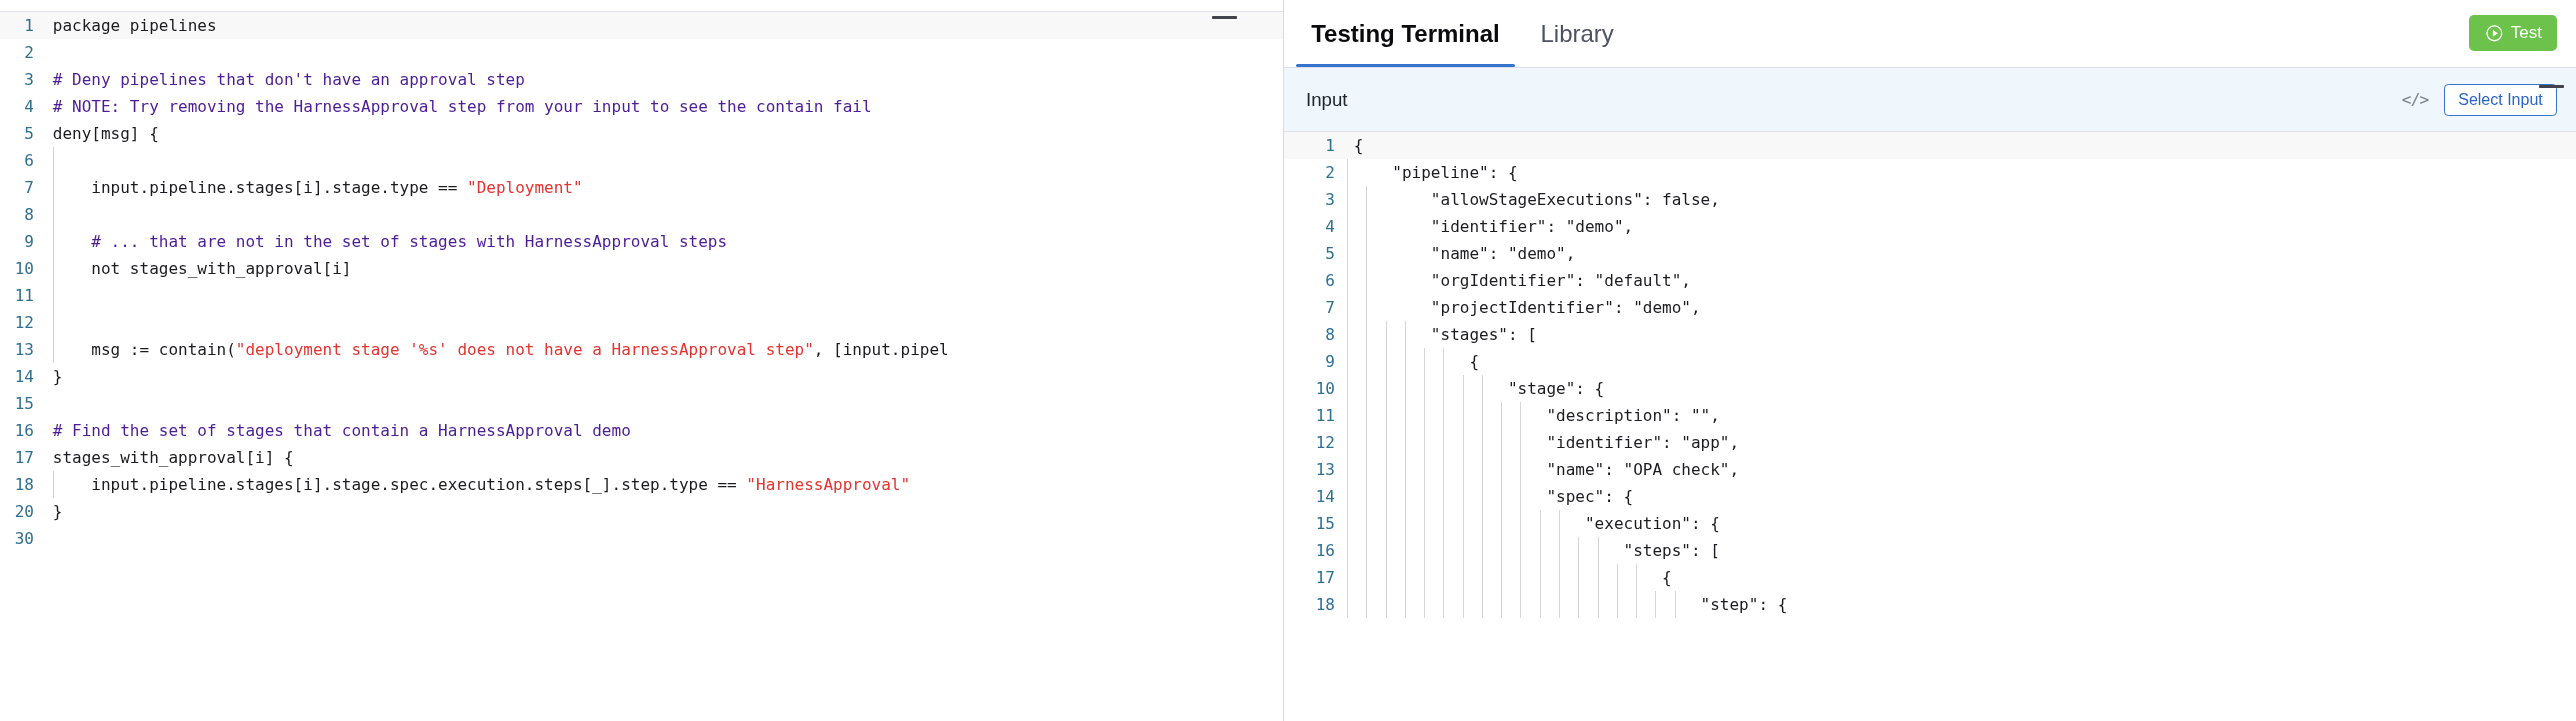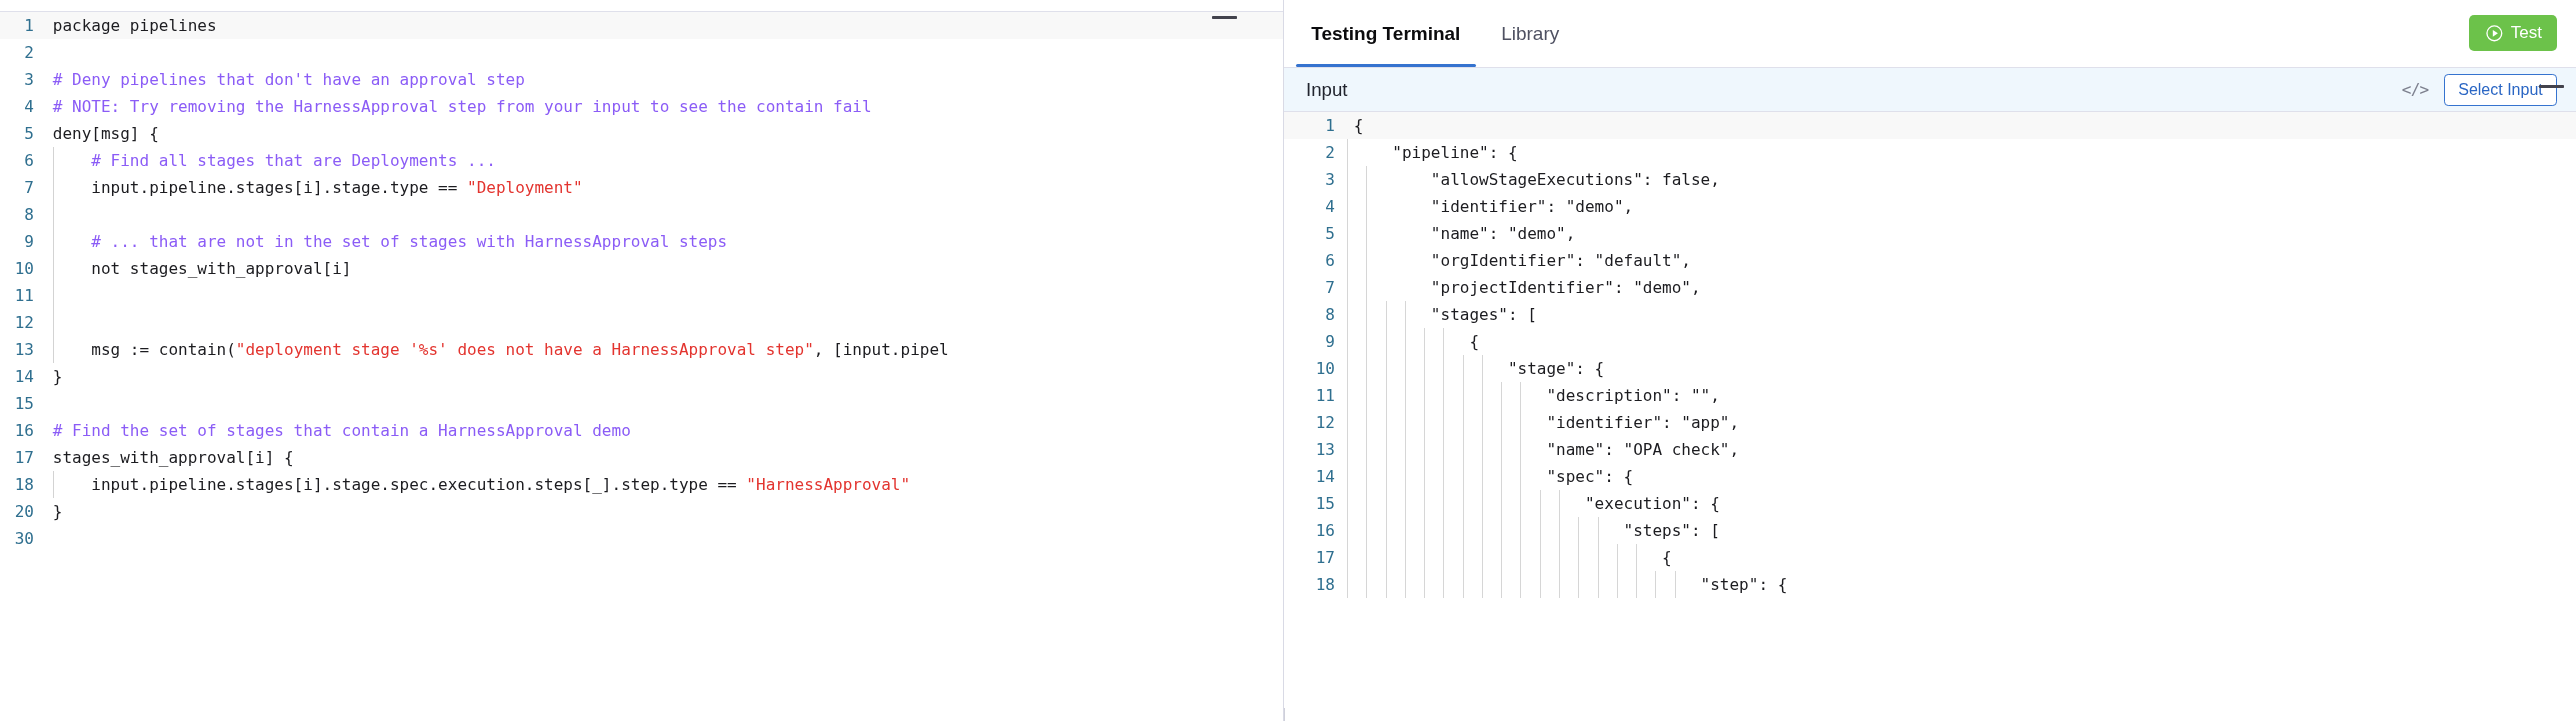--- a/index.html
+++ b/index.html
@@ -67,21 +67,21 @@
     user-select: none;
   }
   .ctext { position: relative; flex: 1; color: #1c1c20; padding-left: 6.8px; }
   .ind-guide {
     position: absolute;
     left: 6.8px;
     top: 0;
     width: 0.8px; height: 27px;
     background: #d3d3d3;
   }
-  .cmt { color: #8b5cf6; }
+  .cmt { color: #4c1d95; }
   .str { color: #e3342f; }
 
   
   .term-pane {
     position: relative;
     width: 1292px;
     height: 722px;
     background: #ffffff;
     overflow: hidden;
   }
@@ -94,21 +94,21 @@
     padding: 0 0 0 0;
     background: #ffffff;
   }
   .tabs { display: flex; align-items: flex-end; height: 100%; padding-left: 6.8px; }
   .tab {
     position: relative;
     height: 100%;
     display: flex;
     align-items: center;
     padding: 0 20.4px;
-    font-size: 19px;
+    font-size: 24px;
     color: #4f5162;
     cursor: pointer;
   }
   .tab.active { color: #0b0b0d; font-weight: bold; }
   .tab.active::after {
     content: "";
     position: absolute;
     left: 5.1px; right: 5.1px; bottom: 0;
     height: 3.4px;
     background: #3573cf;
@@ -131,21 +131,21 @@
     font-family: "Liberation Sans", sans-serif;
     cursor: pointer;
   }
   .play-circle {
     width: 18.7px; height: 18.7px;
     flex: 0 0 18.7px;
   }
 
   .input-bar {
     position: relative;
-    height: 44px;
+    height: 64px;
     background: #eff7fd;
     border-bottom: 0.8px solid #dfe0eb;
     display: flex;
     align-items: center;
     padding: 0 18.7px 0 22px;
   }
   .input-label { font-size: 18.7px; color: #21242e; }
   .input-bar-right {
     margin-left: auto;
     display: flex;
@@ -228,21 +228,21 @@
   <section class="editor-pane">
     <div class="editor-topbar"></div>
     <div class="minimize-dash"></div>
     <div class="code-surface">
       <div class="code-rows" id="code-rows">
           <div class="crow first-active"><div class="gutter">1</div><div class="ctext"><span>package pipelines</span></div></div>
           <div class="crow"><div class="gutter">2</div><div class="ctext"><span></span></div></div>
           <div class="crow"><div class="gutter">3</div><div class="ctext"><span class="cmt"># Deny pipelines that don't have an approval step</span></div></div>
           <div class="crow"><div class="gutter">4</div><div class="ctext"><span class="cmt"># NOTE: Try removing the HarnessApproval step from your input to see the contain fail</span></div></div>
           <div class="crow"><div class="gutter">5</div><div class="ctext"><span>deny[msg] {</span></div></div>
-          <div class="crow"><div class="gutter">6</div><div class="ctext"><span class="ind-guide"></span><span class="cmt">    # Find all stages that are Deployments ...</span></div></div>
+          <div class="crow"><div class="gutter">6</div><div class="ctext"><span class="ind-guide"></span></div></div>
           <div class="crow"><div class="gutter">7</div><div class="ctext"><span class="ind-guide"></span><span>    input.pipeline.stages[i].stage.type == </span><span class="str">"Deployment"</span></div></div>
           <div class="crow"><div class="gutter">8</div><div class="ctext"><span class="ind-guide"></span><span></span></div></div>
           <div class="crow"><div class="gutter">9</div><div class="ctext"><span class="ind-guide"></span><span class="cmt">    # ... that are not in the set of stages with HarnessApproval steps</span></div></div>
           <div class="crow"><div class="gutter">10</div><div class="ctext"><span class="ind-guide"></span><span>    not stages_with_approval[i]</span></div></div>
           <div class="crow"><div class="gutter">11</div><div class="ctext"><span class="ind-guide"></span><span></span></div></div>
           <div class="crow"><div class="gutter">12</div><div class="ctext"><span class="ind-guide"></span></div></div>
           <div class="crow"><div class="gutter">13</div><div class="ctext"><span class="ind-guide"></span><span>    msg := contain(</span><span class="str">"deployment stage '%s' does not have a HarnessApproval step"</span><span>, [input.pipel</span></div></div>
           <div class="crow"><div class="gutter">14</div><div class="ctext"><span>}</span></div></div>
           <div class="crow"><div class="gutter">15</div><div class="ctext"><span></span></div></div>
           <div class="crow"><div class="gutter">16</div><div class="ctext"><span class="cmt"># Find the set of stages that contain a HarnessApproval demo</span></div></div>

